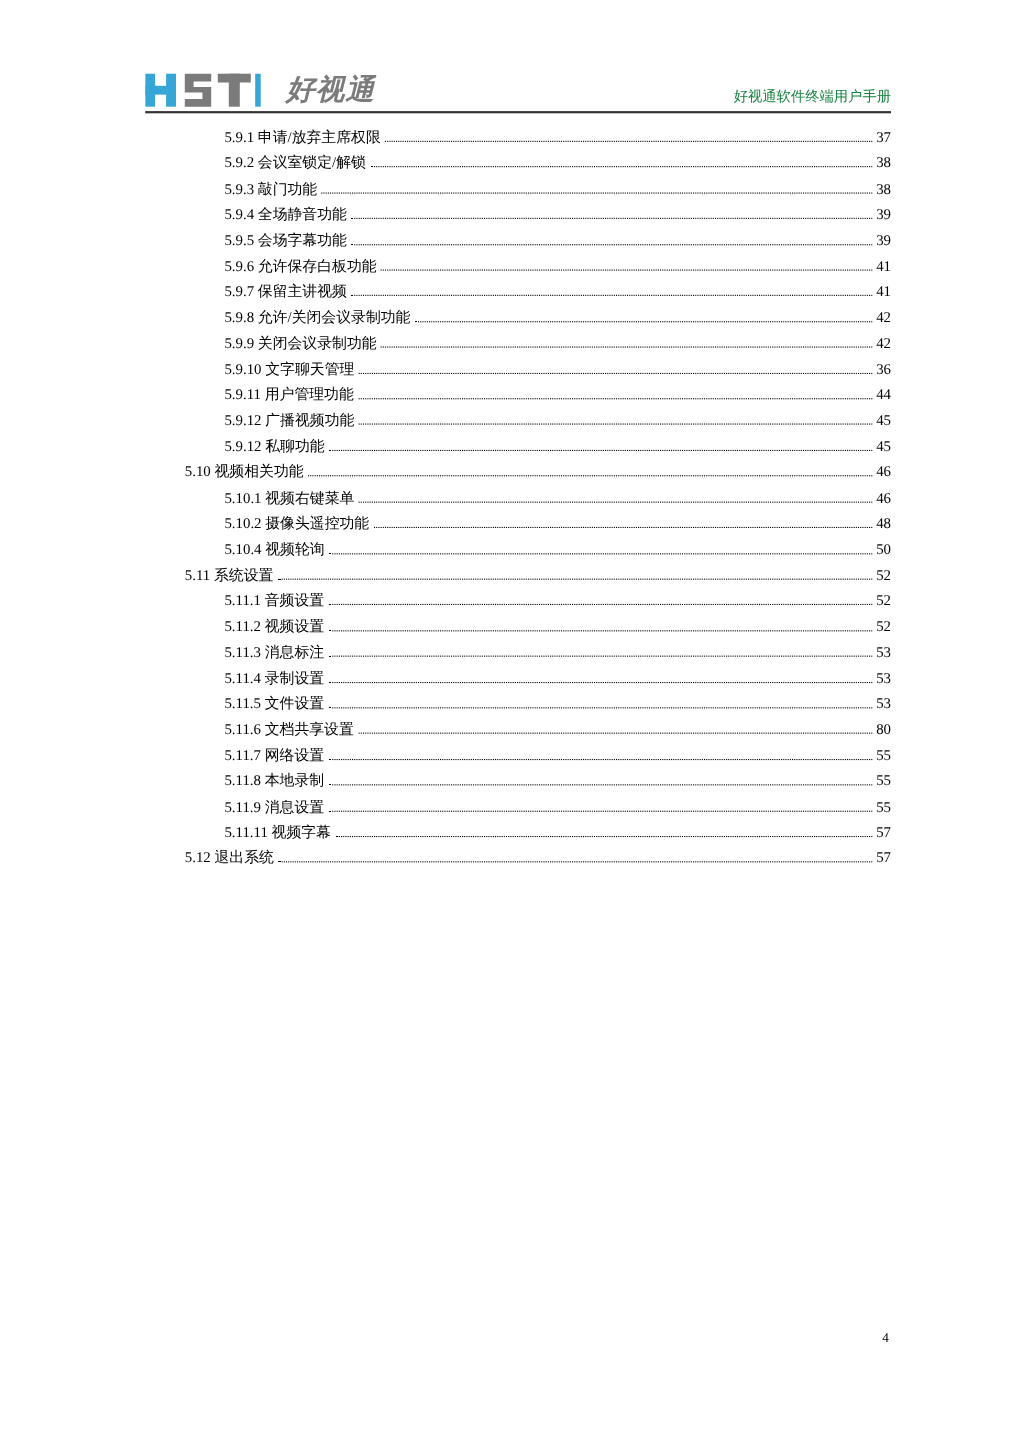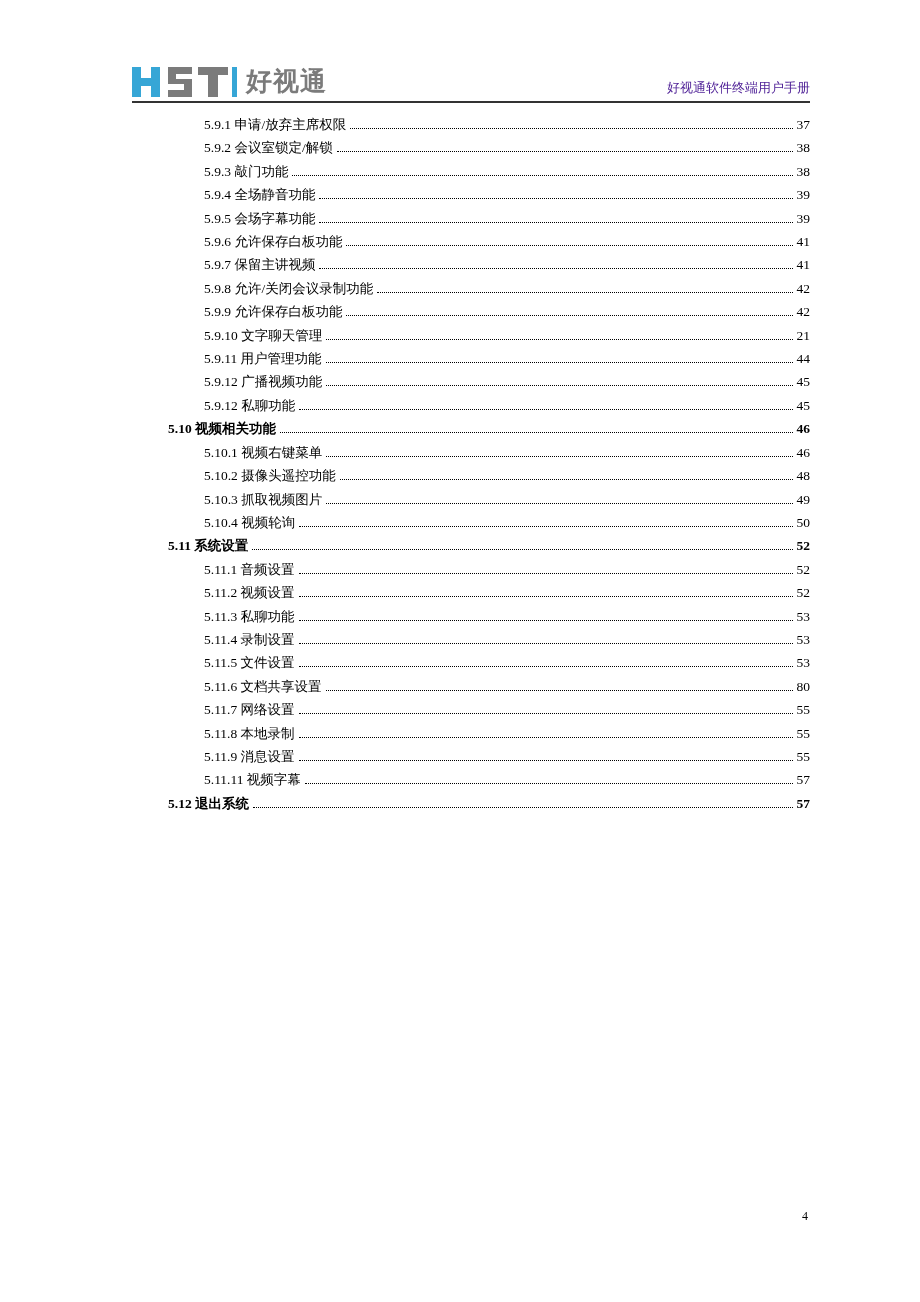--- a/index.html
+++ b/index.html
@@ -15,44 +15,44 @@
       padding: 64px 110px 0 132px;
     }
     .header {
       display: flex;
       align-items: flex-end;
       justify-content: space-between;
       border-bottom: 2px solid #333;
       padding-bottom: 2px;
       margin-bottom: 10px;
     }
-    .logo-wrap { display: flex; align-items: center; gap: 4px; }
+    .logo-wrap { display: flex; align-items: center; gap: 18px; font-style: italic; }
     .logo-svg { display: block; }
     .logo-cn {
       font-family: "Microsoft YaHei", "SimHei", sans-serif;
       font-size: 26px;
       color: #7b7b7b;
       font-weight: bold;
       letter-spacing: 1px;
     }
     .doc-title {
       font-size: 13px;
-      color: #4c1d95;
+      color: #15803d;
       padding-bottom: 2px;
     }
     .toc-list { list-style: none; }
     .toc-row {
       display: flex;
       align-items: baseline;
       font-size: 13.5px;
       line-height: 23.4px;
       white-space: nowrap;
     }
     .toc-row.level3 { padding-left: 72px; }
-    .toc-row.level2 { padding-left: 36px; font-weight: bold; }
+    .toc-row.level2 { padding-left: 36px; }
     .toc-label { flex: 0 0 auto; }
     .toc-dots {
       flex: 1 1 auto;
       border-bottom: 1.5px dotted #000;
       margin: 0 4px 3px 4px;
       min-width: 10px;
     }
     .toc-page { flex: 0 0 auto; }
     .page-number {
       position: absolute;
@@ -121,28 +121,28 @@
         <span class="toc-label">5.9.7 保留主讲视频</span>
         <span class="toc-dots"></span>
         <span class="toc-page"> 41</span>
       </li>
       <li class="toc-row level3">
         <span class="toc-label">5.9.8 允许/关闭会议录制功能</span>
         <span class="toc-dots"></span>
         <span class="toc-page"> 42</span>
       </li>
       <li class="toc-row level3">
-        <span class="toc-label">5.9.9 允许保存白板功能</span>
+        <span class="toc-label">5.9.9 关闭会议录制功能</span>
         <span class="toc-dots"></span>
         <span class="toc-page"> 42</span>
       </li>
       <li class="toc-row level3">
         <span class="toc-label">5.9.10 文字聊天管理</span>
         <span class="toc-dots"></span>
-        <span class="toc-page"> 21</span>
+        <span class="toc-page"> 36</span>
       </li>
       <li class="toc-row level3">
         <span class="toc-label">5.9.11 用户管理功能</span>
         <span class="toc-dots"></span>
         <span class="toc-page"> 44</span>
       </li>
       <li class="toc-row level3">
         <span class="toc-label">5.9.12 广播视频功能</span>
         <span class="toc-dots"></span>
         <span class="toc-page"> 45</span>
@@ -161,46 +161,41 @@
         <span class="toc-label">5.10.1 视频右键菜单</span>
         <span class="toc-dots"></span>
         <span class="toc-page"> 46</span>
       </li>
       <li class="toc-row level3">
         <span class="toc-label">5.10.2 摄像头遥控功能</span>
         <span class="toc-dots"></span>
         <span class="toc-page"> 48</span>
       </li>
       <li class="toc-row level3">
-        <span class="toc-label">5.10.3 抓取视频图片</span>
-        <span class="toc-dots"></span>
-        <span class="toc-page"> 49</span>
-      </li>
-      <li class="toc-row level3">
         <span class="toc-label">5.10.4 视频轮询</span>
         <span class="toc-dots"></span>
         <span class="toc-page"> 50</span>
       </li>
       <li class="toc-row level2">
         <span class="toc-label">5.11 系统设置</span>
         <span class="toc-dots"></span>
         <span class="toc-page"> 52</span>
       </li>
       <li class="toc-row level3">
         <span class="toc-label">5.11.1 音频设置</span>
         <span class="toc-dots"></span>
         <span class="toc-page"> 52</span>
       </li>
       <li class="toc-row level3">
         <span class="toc-label">5.11.2 视频设置</span>
         <span class="toc-dots"></span>
         <span class="toc-page"> 52</span>
       </li>
       <li class="toc-row level3">
-        <span class="toc-label">5.11.3 私聊功能</span>
+        <span class="toc-label">5.11.3 消息标注</span>
         <span class="toc-dots"></span>
         <span class="toc-page"> 53</span>
       </li>
       <li class="toc-row level3">
         <span class="toc-label">5.11.4 录制设置</span>
         <span class="toc-dots"></span>
         <span class="toc-page"> 53</span>
       </li>
       <li class="toc-row level3">
         <span class="toc-label">5.11.5 文件设置</span>

